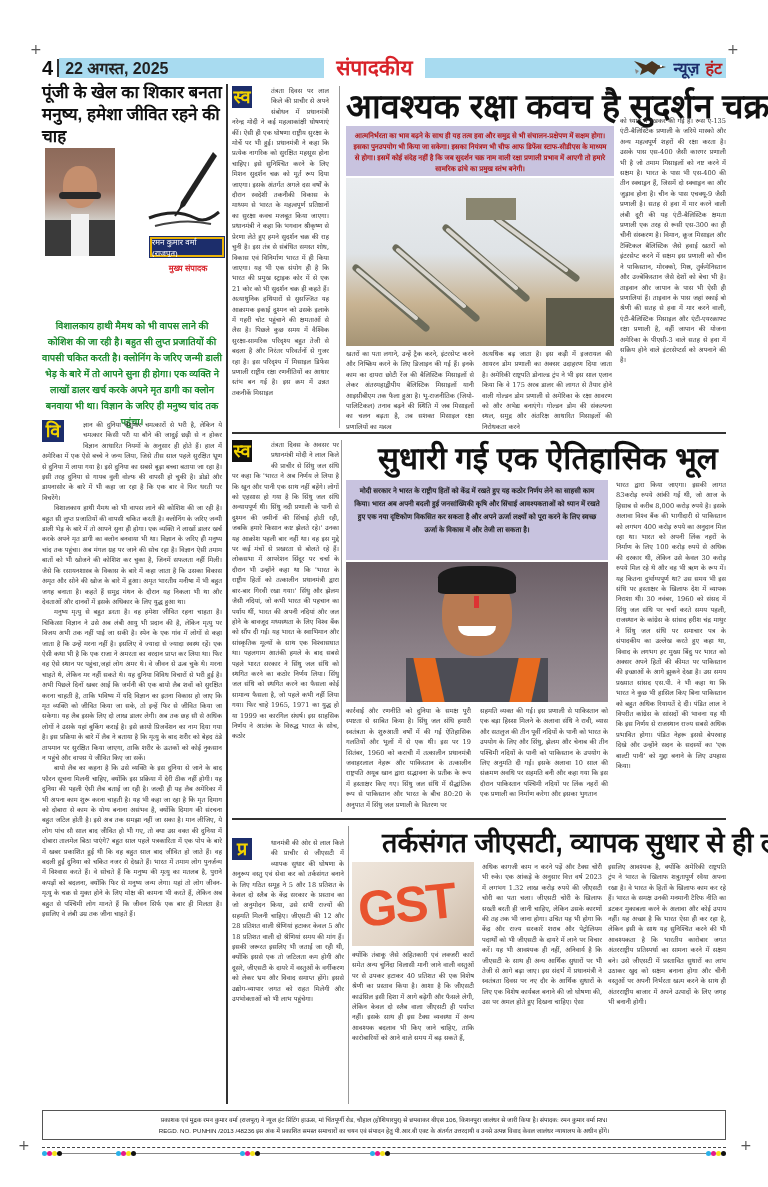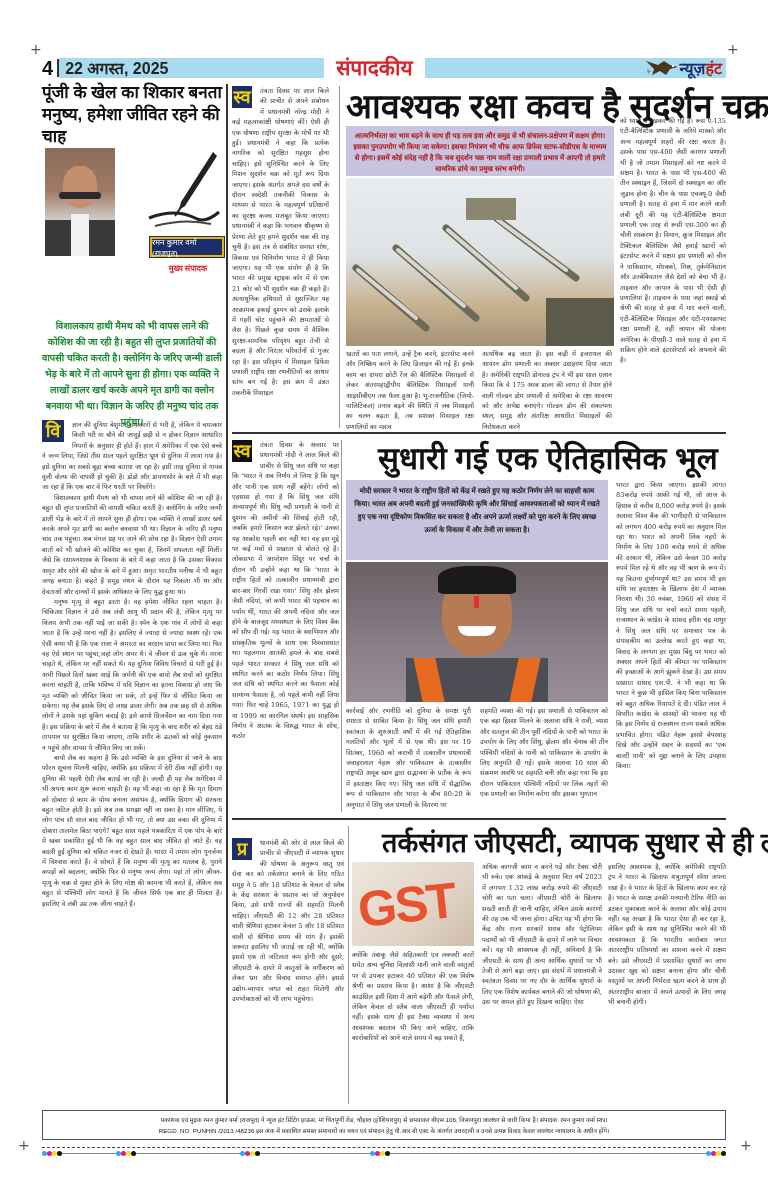--- a/index.html
+++ b/index.html
@@ -2,37 +2,37 @@
 <html><head>
 <meta charset="utf-8">
 <style>
   *{box-sizing:border-box;margin:0;padding:0}
   body{width:768px;height:1187px;background:#fff;font-family:"DejaVu Serif",serif;color:#222;position:relative;overflow:hidden}
   .crop{position:absolute;color:#555;font-size:14px;font-family:"DejaVu Sans",sans-serif;line-height:14px}
   .header{position:absolute;left:42px;top:58px;width:684px;height:20px;display:flex;align-items:center}
   .pgnum{font-family:"Liberation Sans",sans-serif;font-weight:bold;font-size:20px;color:#111;padding-right:4px;border-right:2px solid #333;line-height:18px}
   .date-bar{background:#a8dbf0;height:20px;flex:0 0 265px;display:flex;align-items:center;padding-left:6px;font-size:16px;font-family:"Liberation Sans",sans-serif;font-weight:bold;color:#222}
   .section{color:#d8232a;font-family:"Liberation Sans",sans-serif;font-weight:bold;font-size:21px;padding:0 12px;line-height:20px}
-  .right-bar{background:#a8dbf0;height:20px;flex:1;display:flex;align-items:center;justify-content:flex-end;padding-right:4px;gap:0}
+  .right-bar{background:#a8dbf0;height:20px;flex:1;display:flex;align-items:center;justify-content:flex-end;padding-right:4px;gap:6px}
   .brand-a{font-family:"Liberation Sans",sans-serif;font-weight:bold;font-size:16px;color:#1c2d6b}
   .brand-b{font-family:"Liberation Sans",sans-serif;font-weight:bold;font-size:16px;color:#b91c1c}
   .eagle{width:36px;height:22px;position:relative}
   .col{position:absolute;font-size:6.6px;line-height:10.4px;text-align:justify;color:#333}
   .vline{position:absolute;background:#333;width:2px}
   .hline{position:absolute;background:#333;height:2px}
   .h-left{position:absolute;left:42px;top:82px;width:180px;font-family:"Liberation Sans",sans-serif;font-weight:bold;font-size:17px;line-height:22px;color:#111}
   .big-h{position:absolute;font-family:"Liberation Sans",sans-serif;font-weight:bold;color:#111;white-space:nowrap}
   .lead-green{position:absolute;left:42px;top:318px;width:180px;color:#1c8a2f;font-family:"Liberation Sans",sans-serif;font-size:9.5px;line-height:16px;text-align:center;font-weight:bold}
-  .dropcap{float:left;background:#1c2d6b;color:#f2d200;font-family:"Liberation Sans",sans-serif;font-weight:bold;font-size:18px;width:20px;height:22px;line-height:22px;text-align:center;margin:0 8px 0 0}
+  .dropcap{float:left;background:#1c2d6b;color:#f2d200;font-family:"Liberation Sans",sans-serif;font-weight:bold;font-size:18px;width:20px;height:22px;line-height:22px;text-align:center;margin:0 19px 0 0}
   .dropcap.dark{background:#111}
   .blurb{position:absolute;background:#c8c3df;font-family:"Liberation Sans",sans-serif;font-size:7.2px;line-height:13px;text-align:center;color:#222;padding:4px 6px;font-weight:bold}
   .blurb.red{color:#b11a1a}
   .photo{position:absolute;overflow:hidden}
   .author-box{position:absolute;left:150px;top:237px;width:74px;height:20px;background:#1c2d6b;color:#fff;font-family:"Liberation Sans",sans-serif;font-size:8px;display:flex;align-items:center;justify-content:center;border:2px solid #eab308;outline:1px solid #1c2d6b}
-  .author-role{position:absolute;left:156px;top:262px;width:64px;text-align:center;color:#d8232a;font-family:Liberation Serif, serif;font-weight:bold;font-size:8px}
+  .author-role{position:absolute;left:156px;top:262px;width:64px;text-align:center;color:#d8232a;font-family:Liberation Sans, sans-serif;font-weight:bold;font-size:8px}
   .footer{position:absolute;left:42px;top:1110px;width:684px;height:30px;border:1px solid #555;font-family:"Liberation Sans",sans-serif;font-size:6.2px;line-height:11px;text-align:center;color:#222;padding-top:3px}
   .regbar{position:absolute;left:42px;top:1147px;width:684px;border-top:1px dashed #444}
   .colorbar{position:absolute;top:1151px;left:42px;width:684px;height:6px}
   .dots{position:absolute;display:flex;gap:0}
   .dots span{width:5px;height:5px;border-radius:50%;display:inline-block}
   p.ind{text-indent:12px}
 </style>
 </head>
 <body>
 

